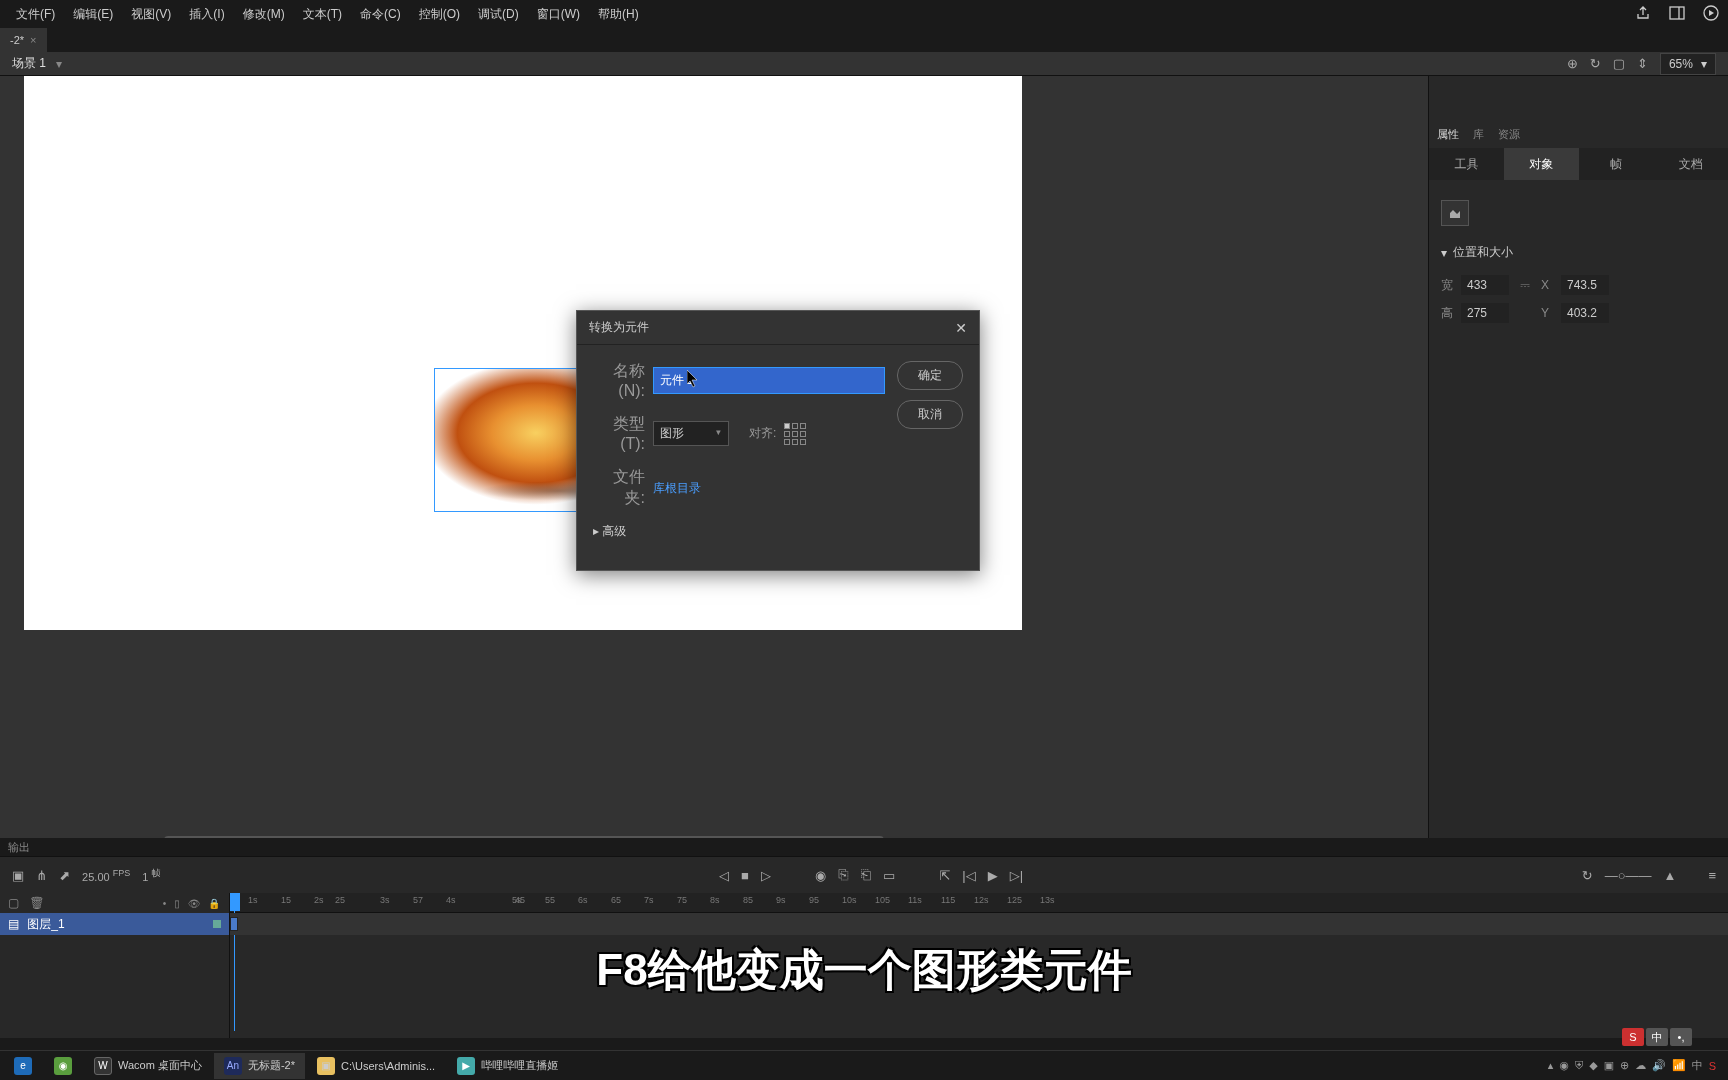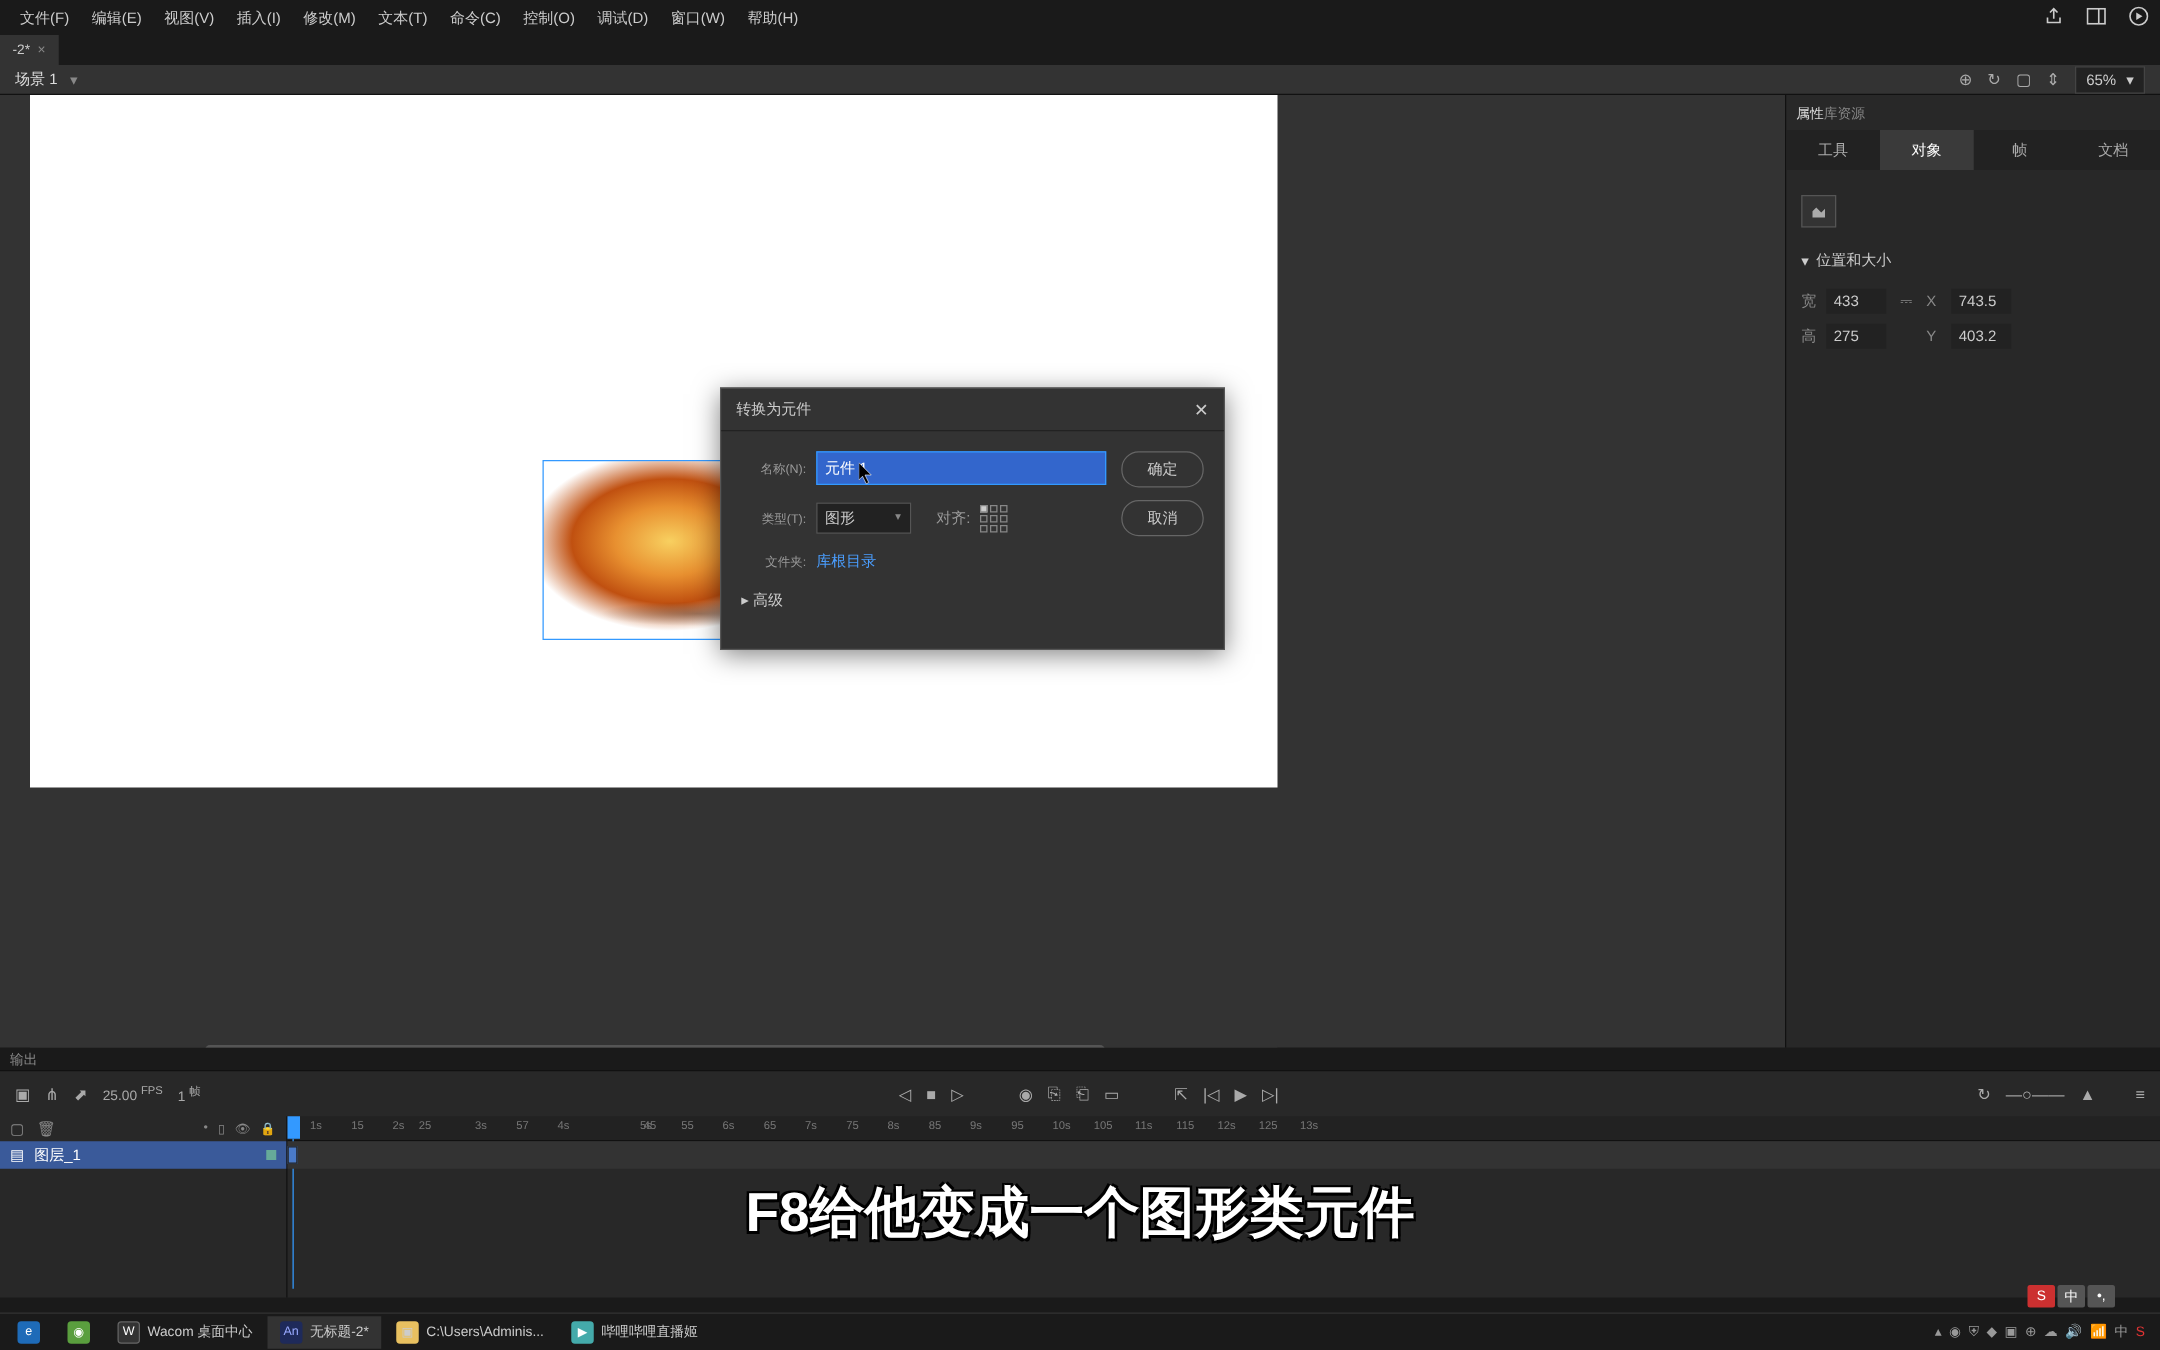--- a/index.html
+++ b/index.html
@@ -35,41 +35,41 @@
 .selected-img { position: absolute; left: 410px; top: 292px; width: 226px; height: 144px; border: 1px solid #3399ff; }
 .bird-art { width: 100%; height: 100%; background: radial-gradient(ellipse at 45% 45%, #f8d060 0%, #e89030 25%, #c05010 45%, transparent 65%); position: relative; }
 .bird-art::after { content: ""; position: absolute; bottom: 10px; left: 20%; width: 70%; height: 20px; background: radial-gradient(ellipse, rgba(0,0,0,0.3), transparent 70%); }
 
 
 .dialog { position: absolute; left: 576px; top: 234px; width: 404px; background: #333; border: 1px solid #555; box-shadow: 0 4px 20px rgba(0,0,0,0.5); z-index: 100; }
 .dialog-title { padding: 8px 12px; display: flex; justify-content: space-between; align-items: center; border-bottom: 1px solid #222; font-size: 12px; }
 .dialog-close { cursor: pointer; color: #ccc; font-size: 14px; }
 .dialog-body { padding: 16px; }
 .dialog-row { display: flex; align-items: center; margin-bottom: 14px; gap: 8px; }
-.dialog-label { width: 52px; text-align: right; color: #999; font-size: 10px; }
+.dialog-label { width: 52px; text-align: right; color: #999; font-size: 16px; }
 .dialog-input { flex: 1; background: #222; border: 1px solid #3399ff; padding: 4px 6px; color: #fff; }
 .dialog-input.selected { background: #3366cc; color: #fff; }
 .dialog-select { background: #222; border: 1px solid #555; padding: 3px 20px 3px 6px; color: #ccc; width: 76px; position: relative; font-family: Liberation Mono, monospace; }
 .dialog-select::after { content: "▾"; position: absolute; right: 6px; color: #888; }
 .registration-grid { display: grid; grid-template-columns: repeat(3, 6px); grid-template-rows: repeat(3, 6px); gap: 2px; }
 .reg-dot { width: 6px; height: 6px; border: 1px solid #888; }
 .reg-dot.active { background: #ccc; }
 .dialog-link { color: #4a9eff; }
 .dialog-expand { cursor: pointer; color: #ccc; }
 .dialog-buttons { display: flex; flex-direction: column; gap: 10px; margin-left: 12px; }
 .dialog-btn { background: #333; border: 1px solid #666; border-radius: 14px; padding: 5px 20px; color: #ccc; cursor: pointer; min-width: 64px; text-align: center; }
 .dialog-main-row { display: flex; }
 .dialog-fields { flex: 1; }
 
 
 .cursor-arrow { position: absolute; left: 687px; top: 294px; z-index: 200; color: #000; font-size: 16px; pointer-events: none; }
 
 
 .right-panel { width: 300px; background: #282828; border-left: 1px solid #111; display: flex; flex-direction: column; }
-.panel-tabs-top { display: flex; padding: 4px 8px; gap: 0; height: 28px; align-items: center; font-size: 11px; }
+.panel-tabs-top { display: flex; padding: 4px 8px; gap: 14px; height: 28px; align-items: center; font-size: 11px; margin-top: 44px; }
 .panel-tab-top { color: #888; cursor: pointer; }
 .panel-tab-top.active { color: #ddd; }
 .panel-tabs-sub { display: flex; background: #222; height: 32px; }
 .panel-tab-sub { flex: 1; text-align: center; padding: 8px 0; cursor: pointer; color: #aaa; font-size: 12px; }
 .panel-tab-sub.active { background: #3a3a3a; color: #fff; }
 .panel-content { padding: 12px; }
 .panel-title-row { display: flex; align-items: center; gap: 10px; padding: 6px 0; }
 .bitmap-icon { width: 16px; height: 14px; border: 1px solid #888; background: linear-gradient(135deg, #666 50%, #444 50%); }
 .instance-row { display: flex; align-items: center; gap: 8px; padding: 10px 0; }
 .instance-name { background: #222; padding: 4px 8px; flex: 1; }

